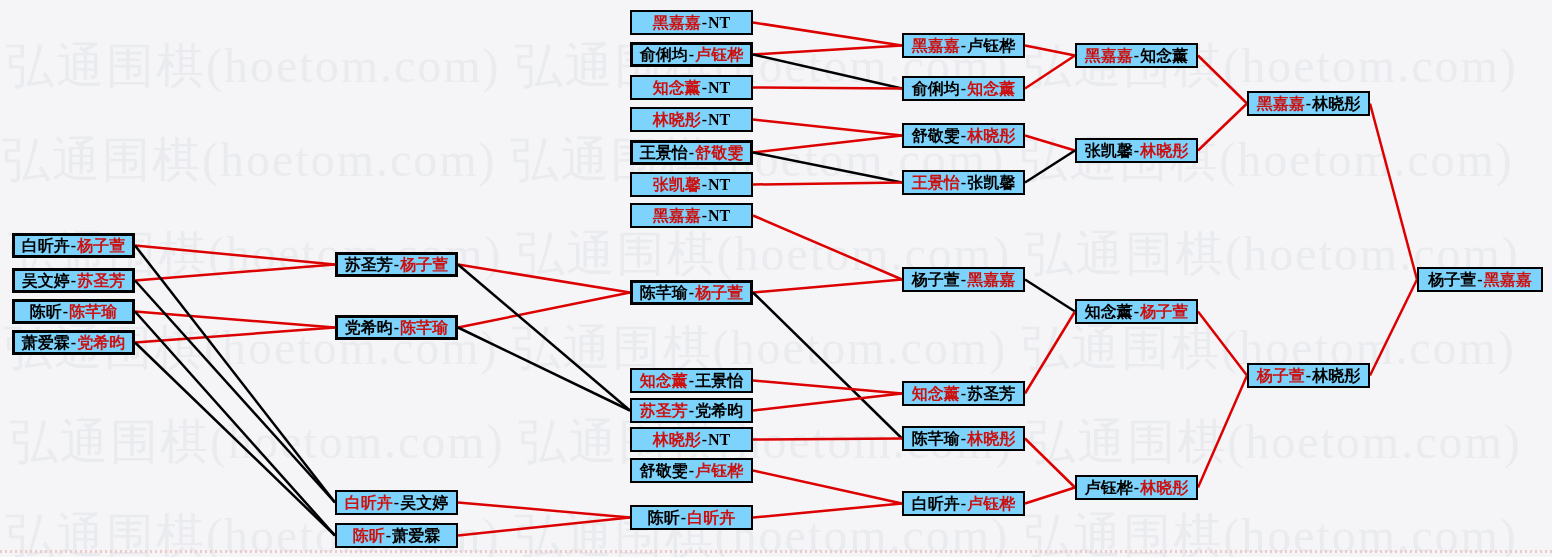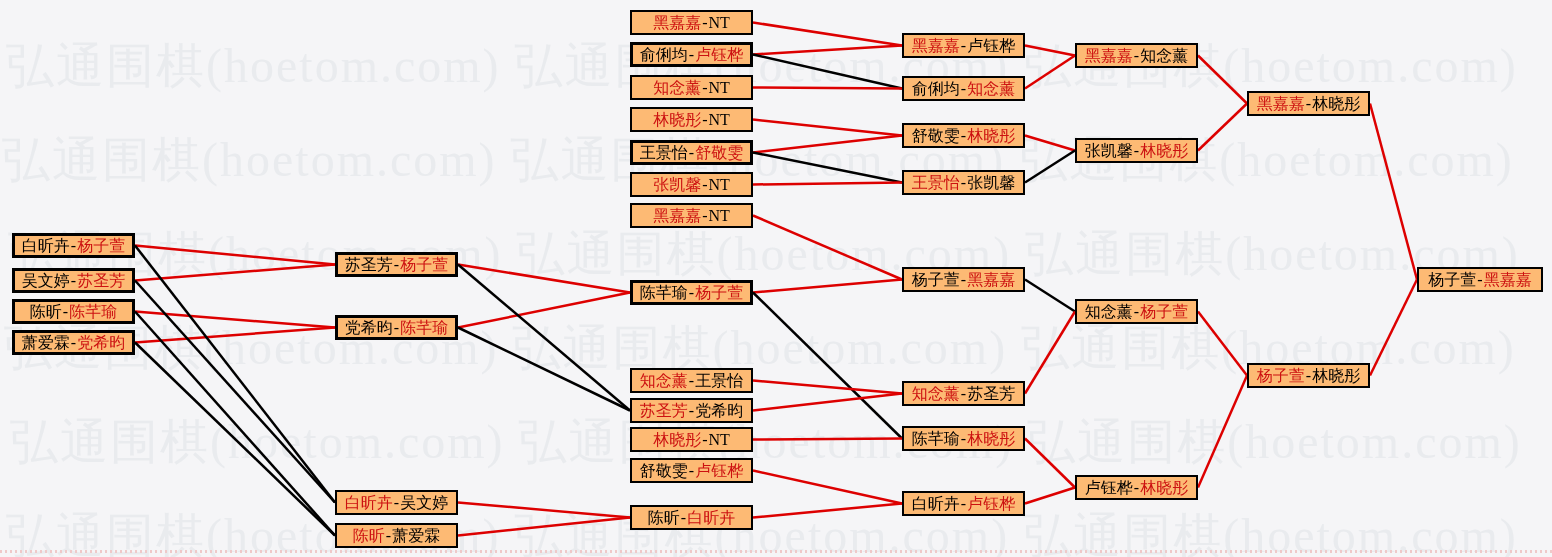--- a/index.html
+++ b/index.html
@@ -25,28 +25,29 @@
     position:absolute;left:0;top:550px;width:1552px;height:3px;z-index:0;
     background:repeating-linear-gradient(90deg,#f0cncb 0px,#efc9c9 2px,transparent 2px,transparent 5px);
   }
   
   #edges-svg{position:absolute;left:0;top:0;z-index:1;}
   
   #boxes-layer{position:absolute;inset:0;z-index:2;}
   .match-box{
     position:absolute;
     box-sizing:border-box;
-    background:#fdba74;
+    background:#7dd3fc;
     border:2px solid #000000;
     display:flex;
     align-items:center;
     justify-content:center;
     font-size:16px;
     line-height:1;
     white-space:nowrap;
+    font-weight:bold;
   }
   .match-box.thick{border-width:3px;}
   .p-win{color:#cc1111;}
   .p-lose{color:#000000;}
   .sep{color:#000000;margin:0 1px;}
 </style>
 </head>
 <body>
 
 <div class="stage">

